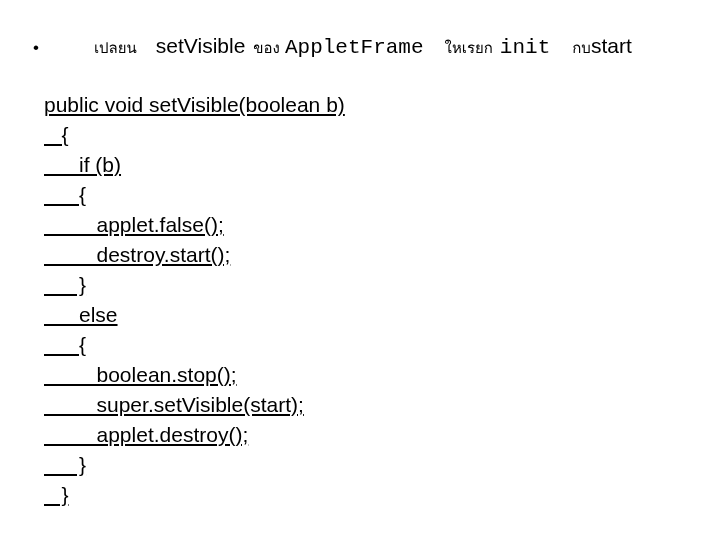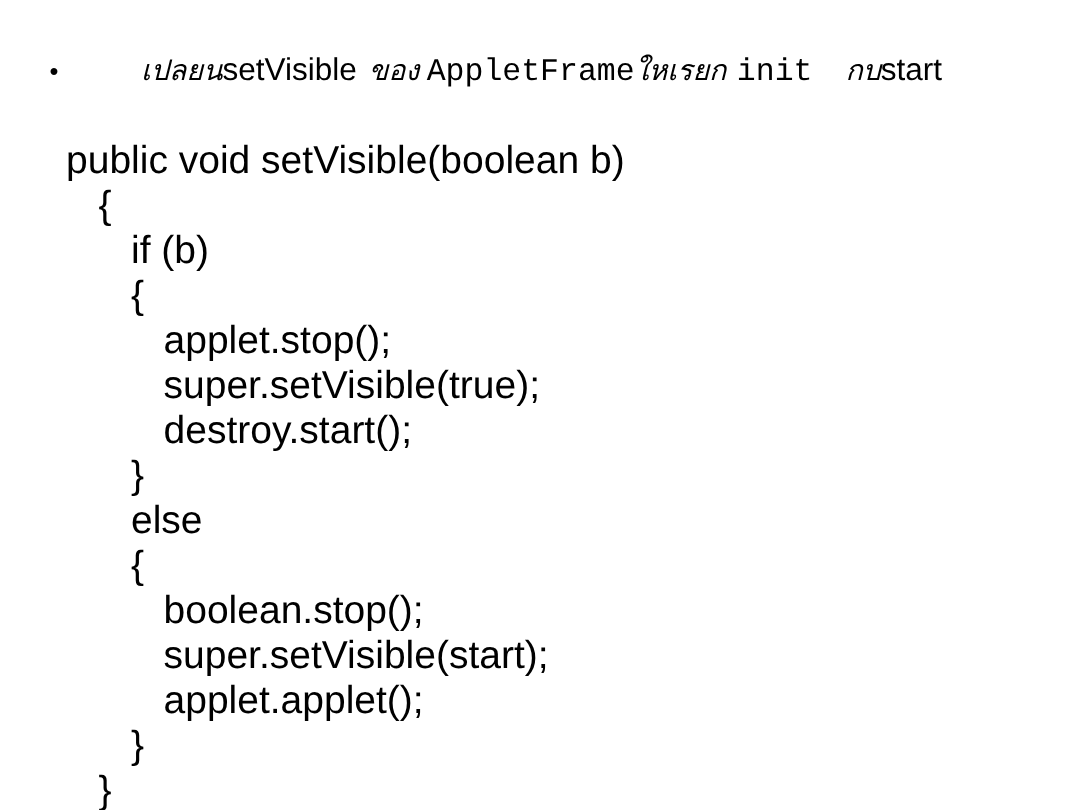--- a/index.html
+++ b/index.html
@@ -24,36 +24,37 @@
     padding: 4px 0 0 33px;
     white-space: pre;
   }
   .bullet {
     font-size: 17px;
     line-height: 28px;
     margin-right: 19px;
   }
   .seg { display: inline-block; }
   .seg.latin { font-size: 21px; line-height: 28px; }
-  .seg.thai  { font-size: 19px; line-height: 28px; font-style: italic; }
+  .seg.thai  { font-size: 15px; line-height: 28px; }
   
   .title-row .seg:nth-of-type(2) { margin-left: 36px; }
-  .title-row .seg:nth-of-type(3) { }
+  .title-row .seg:nth-of-type(3) { margin-left: 19px; }
   .title-row .seg:nth-of-type(4) { margin-left: 8px;  }
   .title-row .seg:nth-of-type(5) { margin-left: 5px; font-family: Liberation Mono, monospace;  }
-  .title-row .seg:nth-of-type(6) { }
+  .title-row .seg:nth-of-type(6) { margin-left: 21px; }
   .title-row .seg:nth-of-type(7) { margin-left: 7px; font-family: Liberation Mono, monospace;  }
   .title-row .seg:nth-of-type(8) { margin-left: 22px; margin-top: 30px; }
   .code {
     margin: 0;
     padding: 28px 0 0 44px;
     font-family: "Liberation Sans", sans-serif;
-    font-size: 26px;
+    font-size: 21px;
     line-height: 30px;
     color: #000000;
+    text-decoration: underline;
   }
   .code-line {
     white-space: pre;
     height: 30px;
   }
 </style>
 </head>
 <body>
 
 <div class="slide">
@@ -68,26 +69,25 @@
     <span class="seg latin">init</span>
     <span class="seg thai">กบ</span>
     <span class="seg latin">start</span>
   </div>
 
   <div class="code">
     <div class="code-line">public void setVisible(boolean b)</div>
     <div class="code-line">   {</div>
     <div class="code-line">      if (b)</div>
     <div class="code-line">      {</div>
-    <div class="code-line">         applet.stop();</div>
-    <div class="code-line">         super.setVisible(true);</div>
+    <div class="code-line">         applet.false();</div>
     <div class="code-line">         destroy.start();</div>
     <div class="code-line">      }</div>
     <div class="code-line">      else</div>
     <div class="code-line">      {</div>
     <div class="code-line">         boolean.stop();</div>
     <div class="code-line">         super.setVisible(start);</div>
-    <div class="code-line">         applet.applet();</div>
+    <div class="code-line">         applet.destroy();</div>
     <div class="code-line">      }</div>
     <div class="code-line">   }</div>
   </div>
 
 </div>
 
 </body></html>

